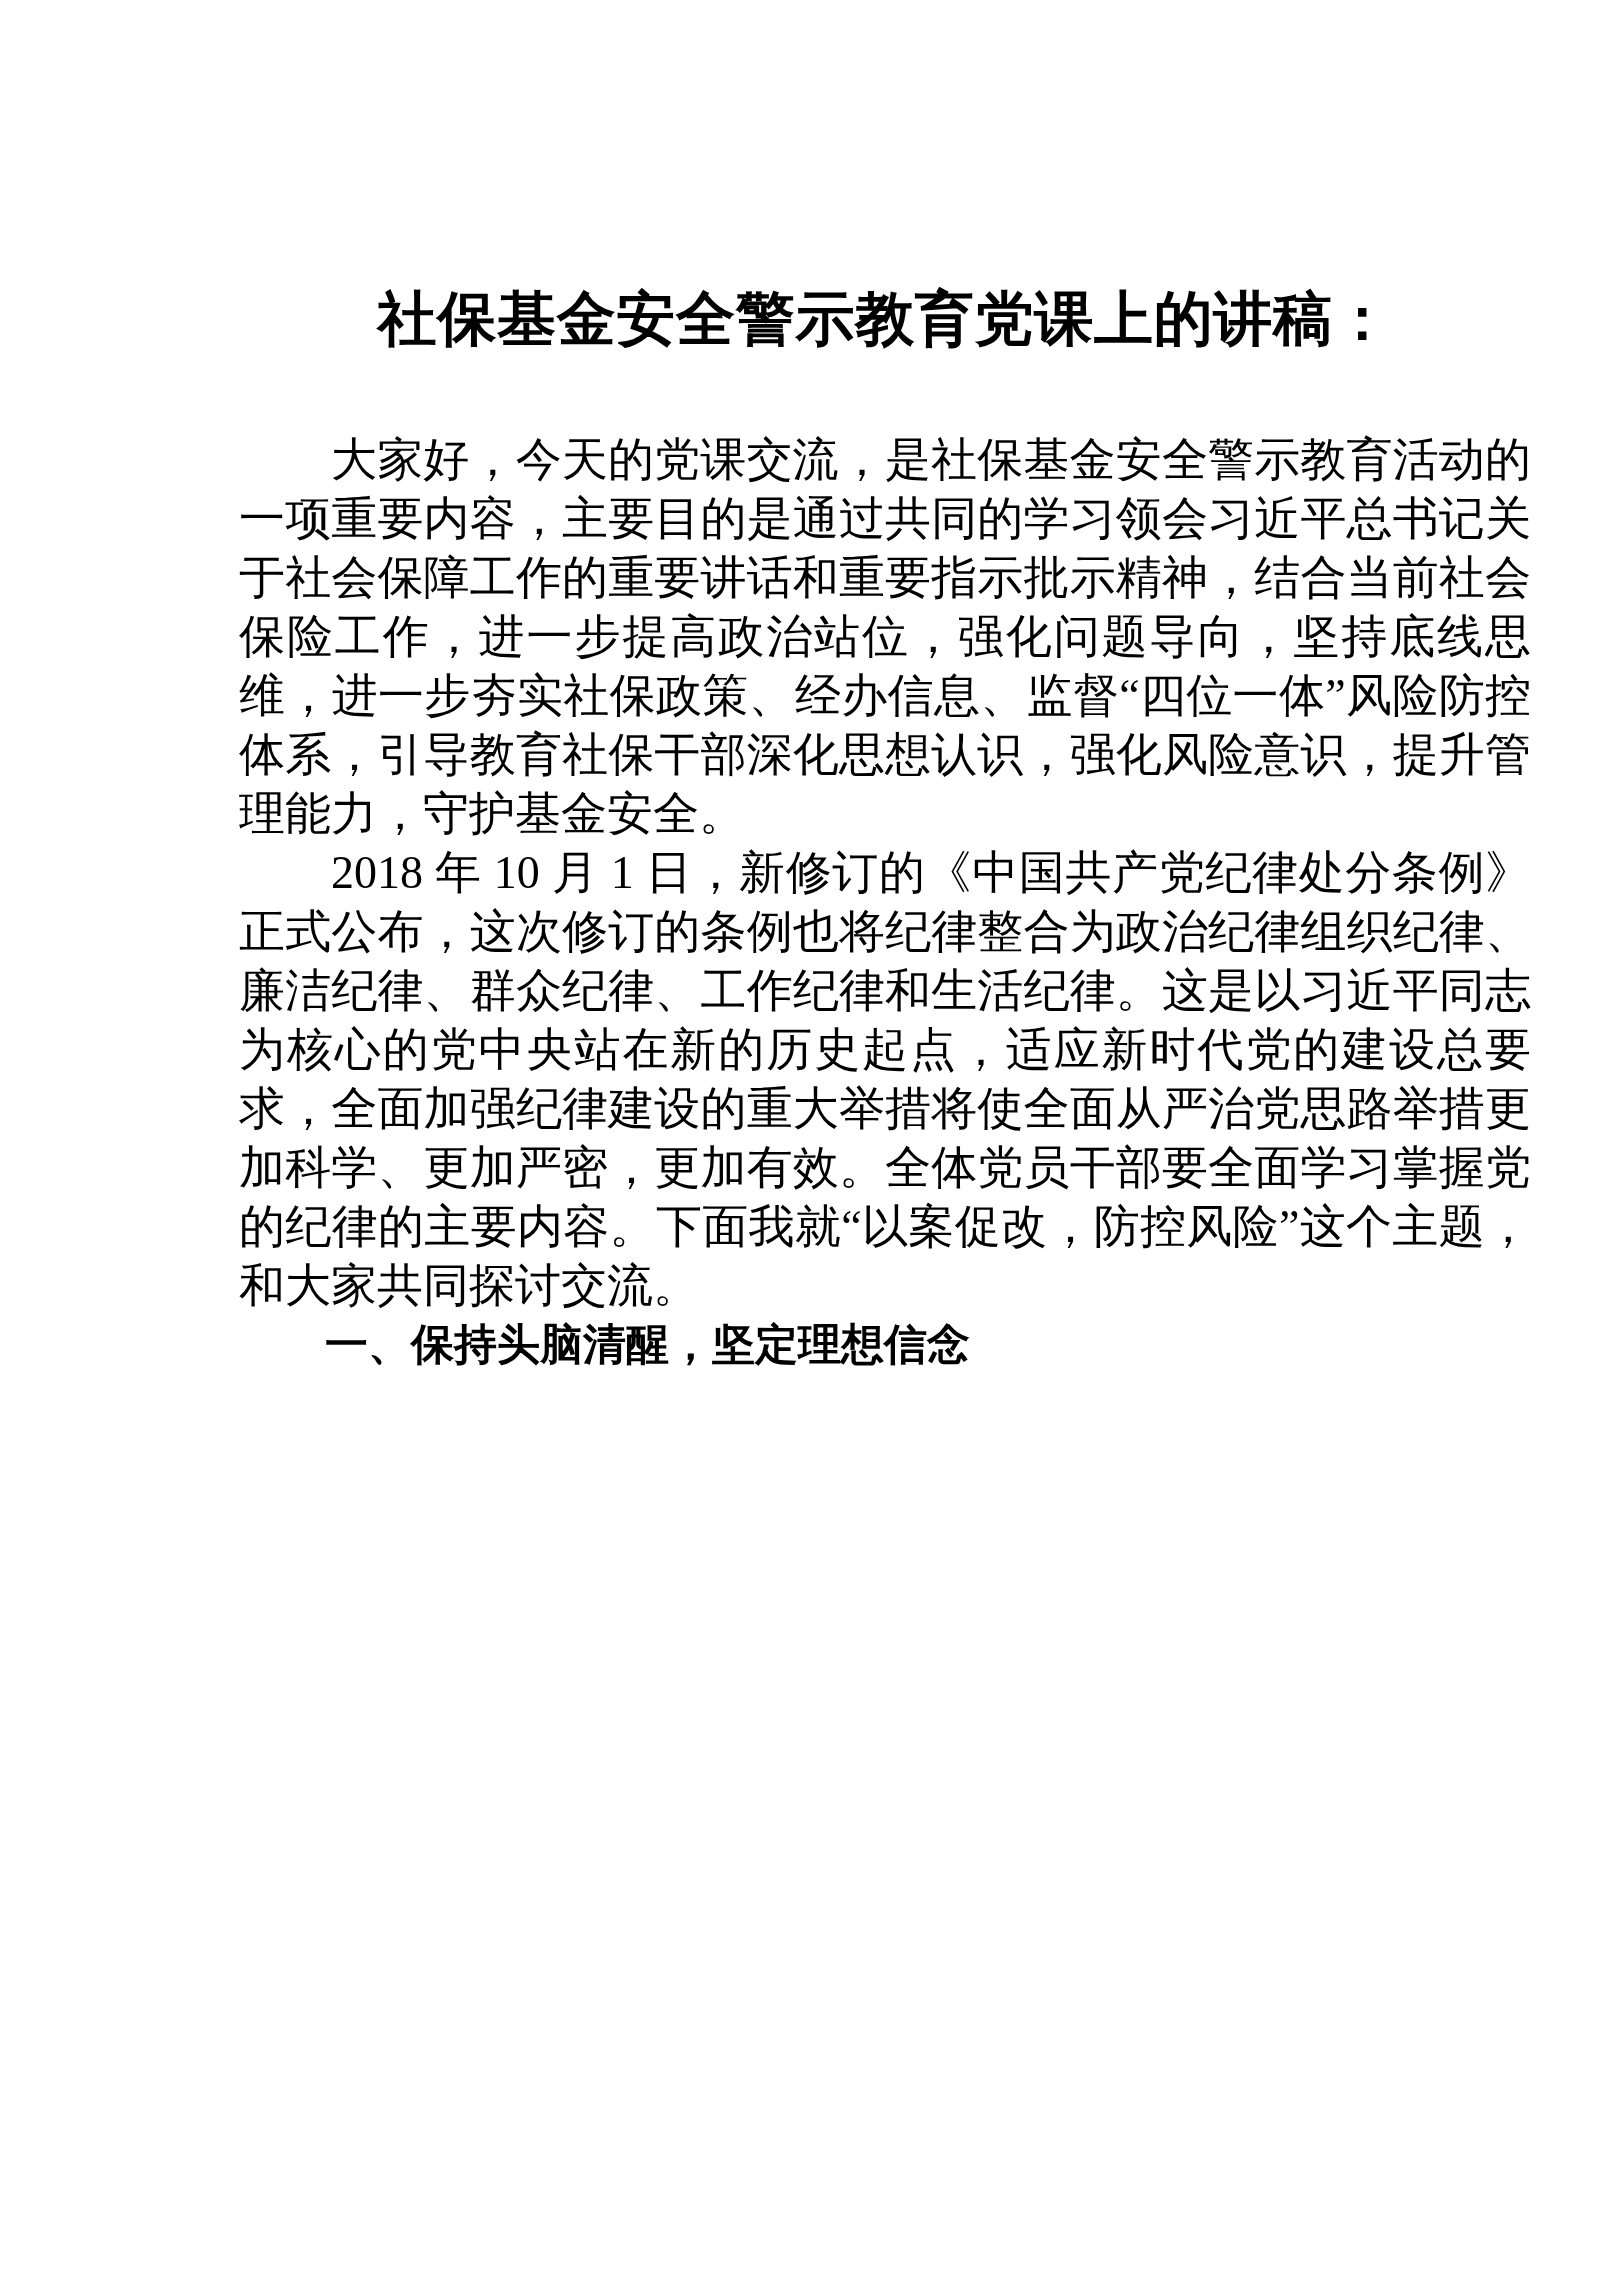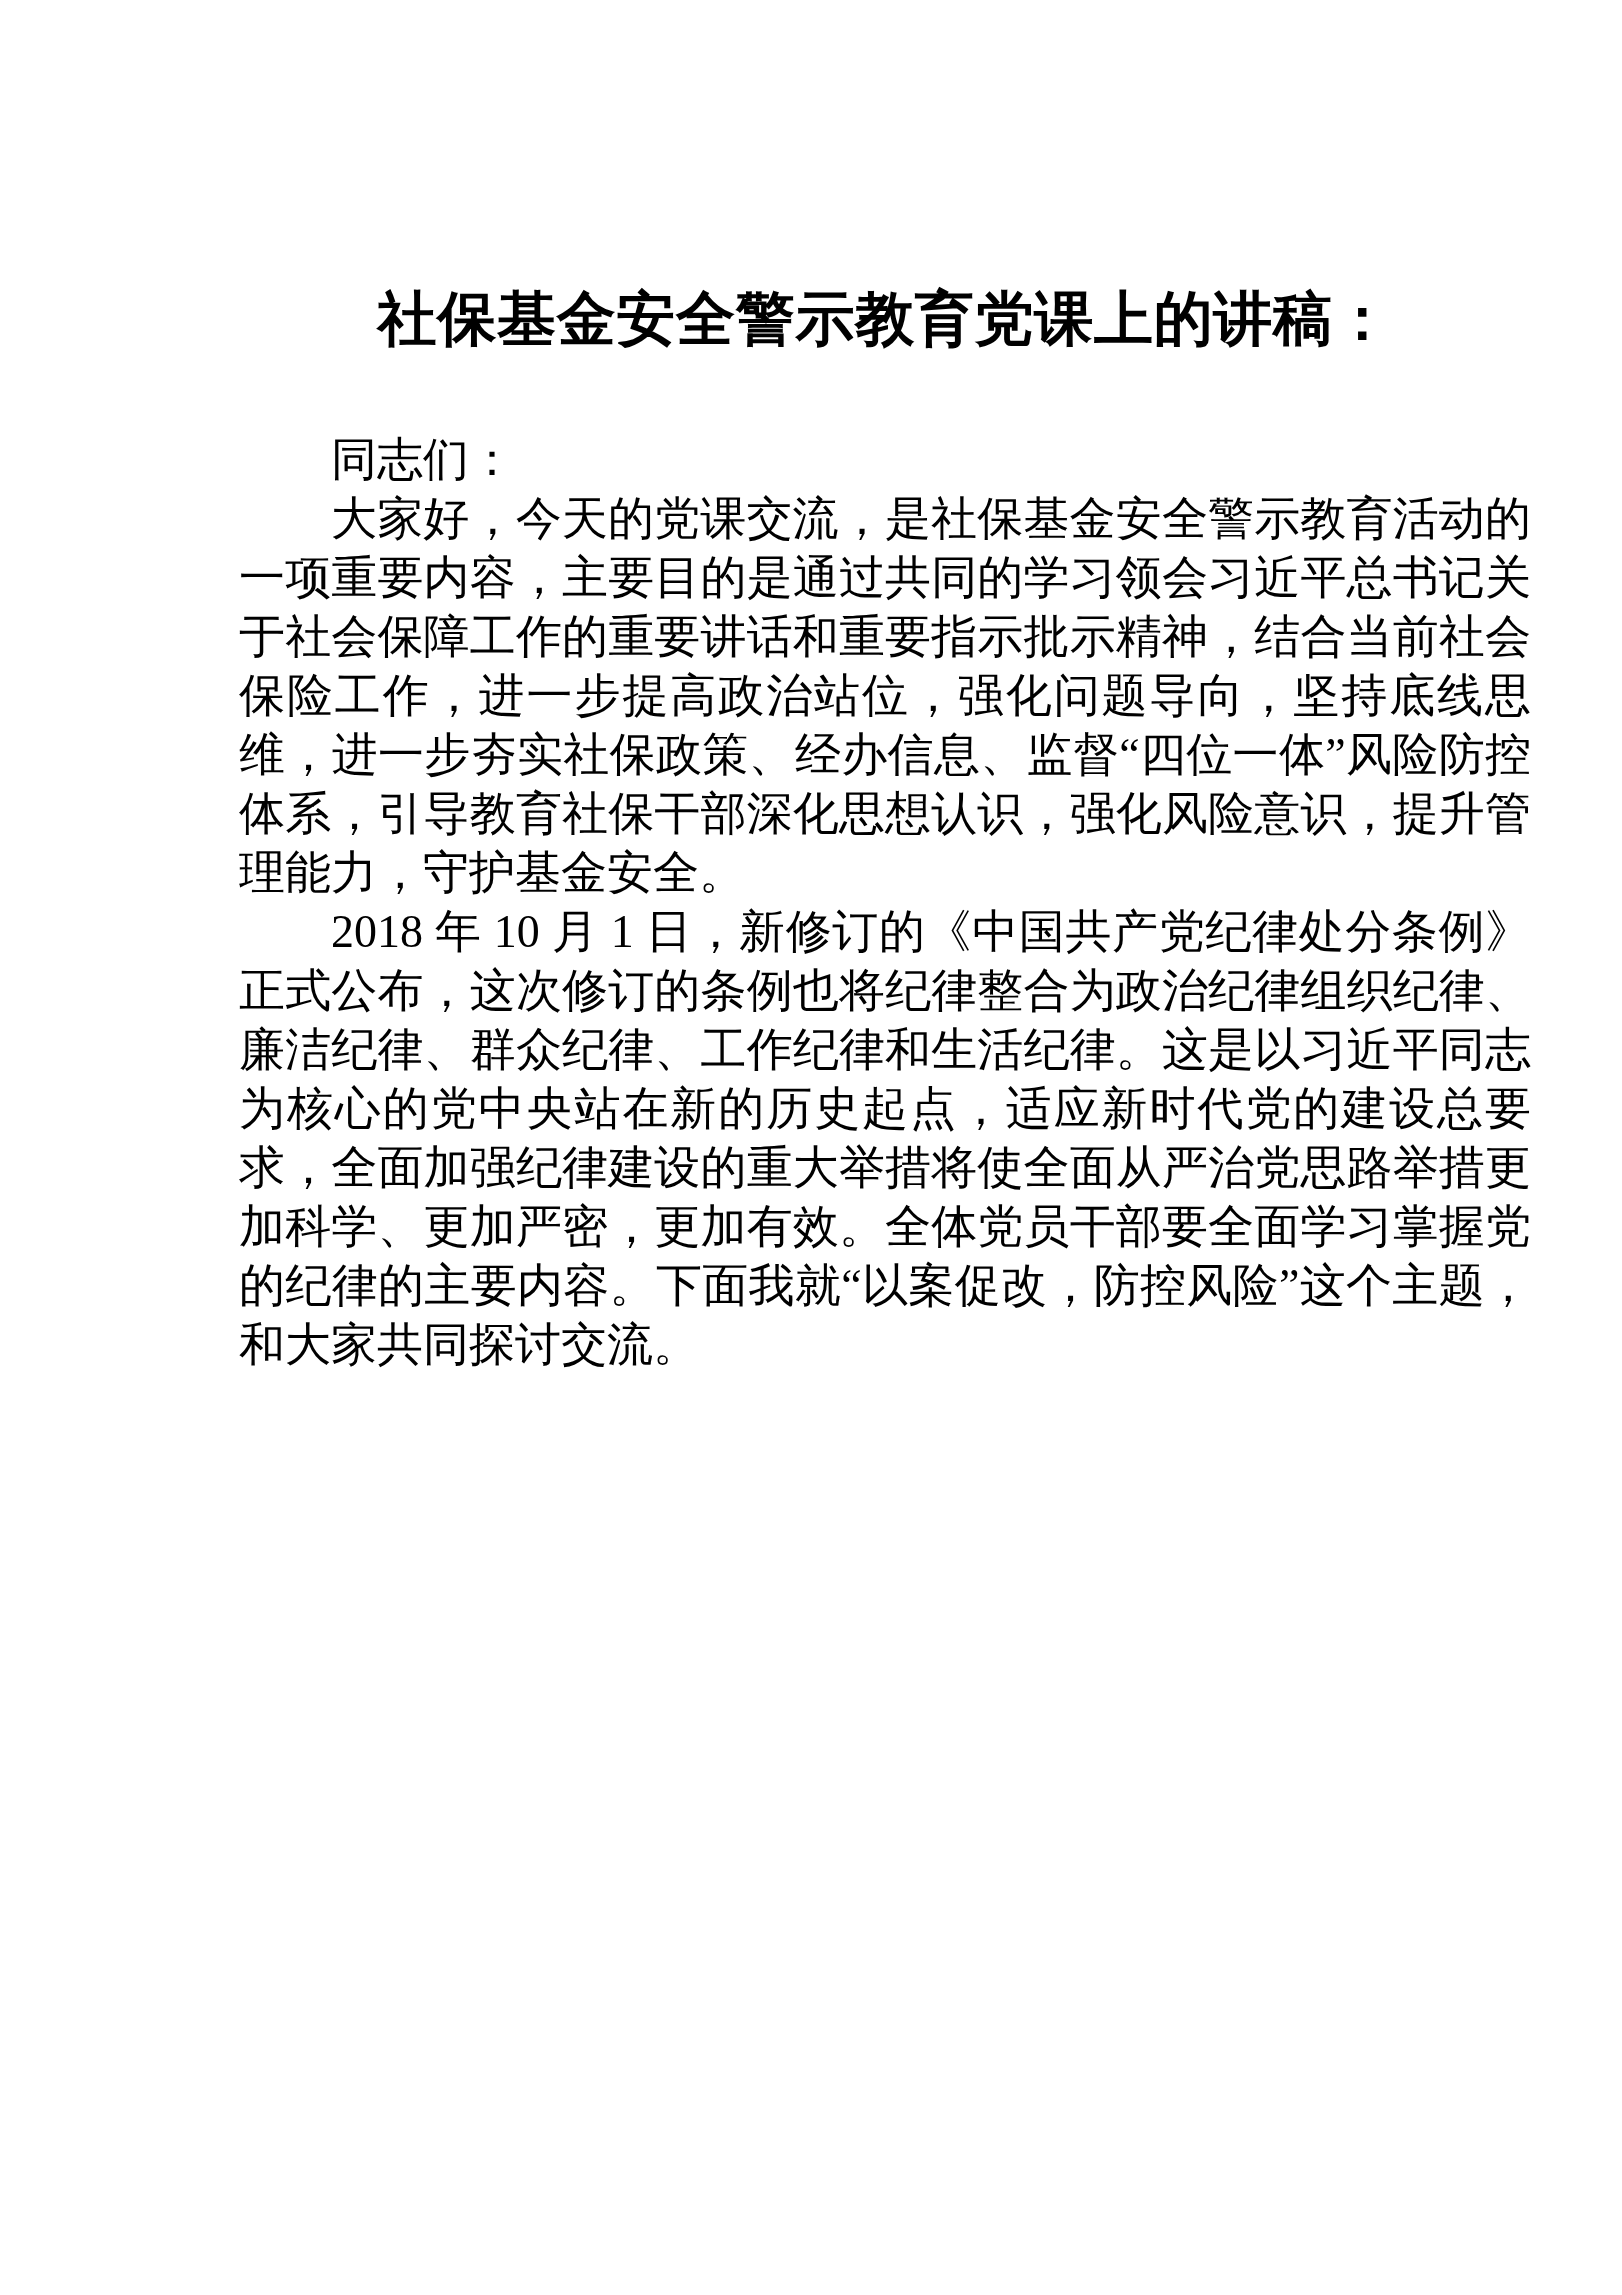--- a/index.html
+++ b/index.html
@@ -49,23 +49,23 @@
 </head>
 <body>
 
 <div class="page">
 
   <div class="doc-title">
     <div>社保基金安全警示教育党课上的讲稿：</div>
   </div>
 
   <div class="doc-body">
-    <p>同志们：</p>
 
     <p>大家好，今天的党课交流，是社保基金安全警示教育活动的一项重要内容，主要目的是通过共同的学习领会习近平总书记关于社会保障工作的重要讲话和重要指示批示精神，结合当前社会保险工作，进一步提高政治站位，强化问题导向，坚持底线思维，进一步夯实社保政策、经办信息、监督“四位一体”风险防控体系，引导教育社保干部深化思想认识，强化风险意识，提升管理能力，守护基金安全。</p>
 
     <p>2018 年 10 月 1 日，新修订的《中国共产党纪律处分条例》正式公布，这次修订的条例也将纪律整合为政治纪律组织纪律、廉洁纪律、群众纪律、工作纪律和生活纪律。这是以习近平同志为核心的党中央站在新的历史起点，适应新时代党的建设总要求，全面加强纪律建设的重大举措将使全面从严治党思路举措更加科学、更加严密，更加有效。全体党员干部要全面学习掌握党的纪律的主要内容。下面我就“以案促改，防控风险”这个主题，和大家共同探讨交流。</p>
 
+    <p class="section-heading">一、保持头脑清醒，坚定理想信念</p>
 
   </div>
 
 </div>
 
 
 </body></html>

